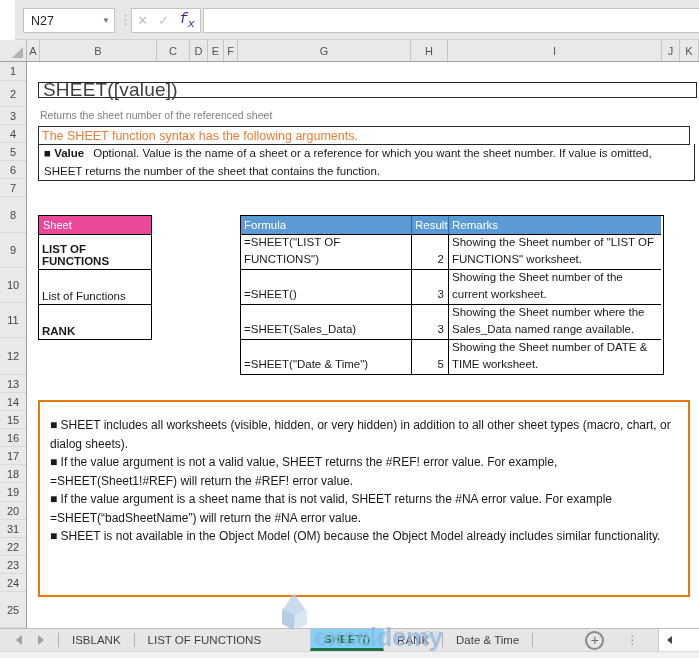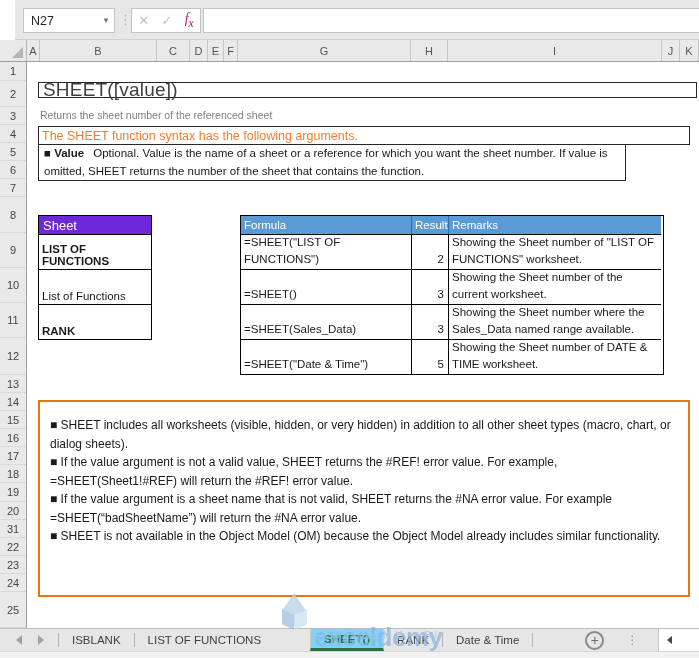--- a/index.html
+++ b/index.html
@@ -8,47 +8,47 @@
 
   
   .topbar { position:absolute; left:15px; top:0; width:699px; height:40px; background:#e7e7e7; border-bottom:1px solid #d0d0d0; }
   .namebox { position:absolute; left:8px; top:8px; width:92px; height:25px; background:#fff; border:1px solid #c3c3c3; display:flex; align-items:center; }
   .namebox .nb-text { padding-left:7px; font-size:12.5px; color:#262626; flex:1; }
   .namebox .nb-arrow { width:16px; font-size:8px; color:#777; text-align:center; }
   .vdots { position:absolute; left:104px; top:10px; color:#b0b0b0; font-size:13px; line-height:20px; }
   .fxgroup { position:absolute; left:116px; top:8px; width:70px; height:25px; background:#fff; border:1px solid #c3c3c3; display:flex; align-items:center; justify-content:space-around; }
   .fx-x { color:#bdbdbd; font-size:13px; }
   .fx-check { color:#c3c3c3; font-size:13px; }
-  .fx-fx { color:#be185d; font-family:Liberation Serif, serif; font-style:italic; font-size:14px; }
+  .fx-fx { color:#4c1d95; font-family:Liberation Mono, monospace; font-style:italic; font-size:14px; }
   .fbar { position:absolute; left:188px; top:8px; width:511px; height:25px; background:#fff; border:1px solid #c3c3c3; border-right:none; font-size:12px; color:#262626; padding:4px 6px; }
 
   
   .colheaders { position:absolute; left:0; top:40px; width:699px; height:22px; background:#e9e9e9; border-bottom:1px solid #9f9f9f; display:flex; }
   .corner { width:27px; height:100%; border-right:1px solid #b5b5b5; position:relative; }
   .corner .tri { position:absolute; right:3px; bottom:3px; width:0; height:0; border-left:11px solid transparent; border-bottom:11px solid #b3b3b3; }
   .colcell { height:100%; border-right:1px solid #c6c6c6; display:flex; align-items:center; justify-content:center; font-size:11px; color:#555; }
 
   
   .rowheaders { position:absolute; left:0; top:62px; width:27px; height:566px; background:#e9e9e9; border-right:1px solid #9f9f9f; overflow:hidden; }
   .rowcell { width:100%; border-bottom:1px solid #d9d9d9; display:flex; align-items:center; justify-content:center; font-size:11px; color:#444; }
 
   
   .sheet { position:absolute; left:28px; top:62px; width:671px; height:566px; background:#fff; }
 
   .titlebox { position:absolute; left:38px; top:82px; width:659px; height:16px; border:1px solid #262626; display:flex; align-items:center; }
   .titlebox span { font-size:19px; font-weight:300; color:#3f3f3f; padding-left:4px; letter-spacing:0.2px; }
   .subtitle { position:absolute; left:40px; top:109px; font-size:10.5px; color:#7f7f7f; }
   .syntaxbox { position:absolute; left:38px; top:126px; width:652px; height:19px; border:1px solid #262626; display:flex; align-items:center; }
   .syntaxbox span { color:#ED7D31; font-size:12.5px; padding-left:3px; }
-  .valuebox { position:absolute; left:38px; top:144px; width:588px; height:37px; border:1px solid #262626; border-top:none; font-size:11.5px; color:#1a1a1a; line-height:17.5px; padding:1px 5px 0 5px; }
+  .valuebox { position:absolute; left:38px; top:144px; width:657px; height:37px; border:1px solid #262626; border-top:none; font-size:11.5px; color:#1a1a1a; line-height:17.5px; padding:1px 5px 0 5px; }
   .valuebox b { margin-right:9px; }
 
   
   .sheettable { position:absolute; left:38px; top:215px; width:114px; border:1px solid #000; }
-  .sheettable .th { height:18px; background:#6d28d9; color:#fff; font-size:13px; display:flex; align-items:center; padding-left:4px;text-align:center; }
+  .sheettable .th { height:18px; background:#ec4899; color:#fff; font-size:11px; display:flex; align-items:center; padding-left:4px;text-align:center; }
   .sheettable .td { height:35px; border-top:1px solid #000; font-size:11.5px; color:#1a1a1a; display:flex; align-items:flex-end; padding:0 2px 2px 3px; }
   .bold { font-weight:bold; }
 
   
   .ftable { position:absolute; left:240px; top:215px; width:424px; border:1px solid #000; display:grid; grid-template-columns:170px 37px 213px; grid-template-rows:18px 35px 35px 35px 35px; }
   .ftable .hc { background:#5B9BD5; color:#fff; font-size:11.5px; display:flex; align-items:center; padding-left:3px; border-left:1px solid #2e6da4;text-align:center; }
   .ftable .hc:first-child { border-left:none; }
   .ftable .c { border-top:1px solid #000; border-left:1px solid #000; font-size:11.5px; color:#1a1a1a; line-height:16.5px; display:flex; align-items:flex-end; padding:1px 2px 2px 3px; }
   .ftable .c.first { border-left:none; }
   .ftable .c.num { justify-content:flex-end; padding-right:4px; }

